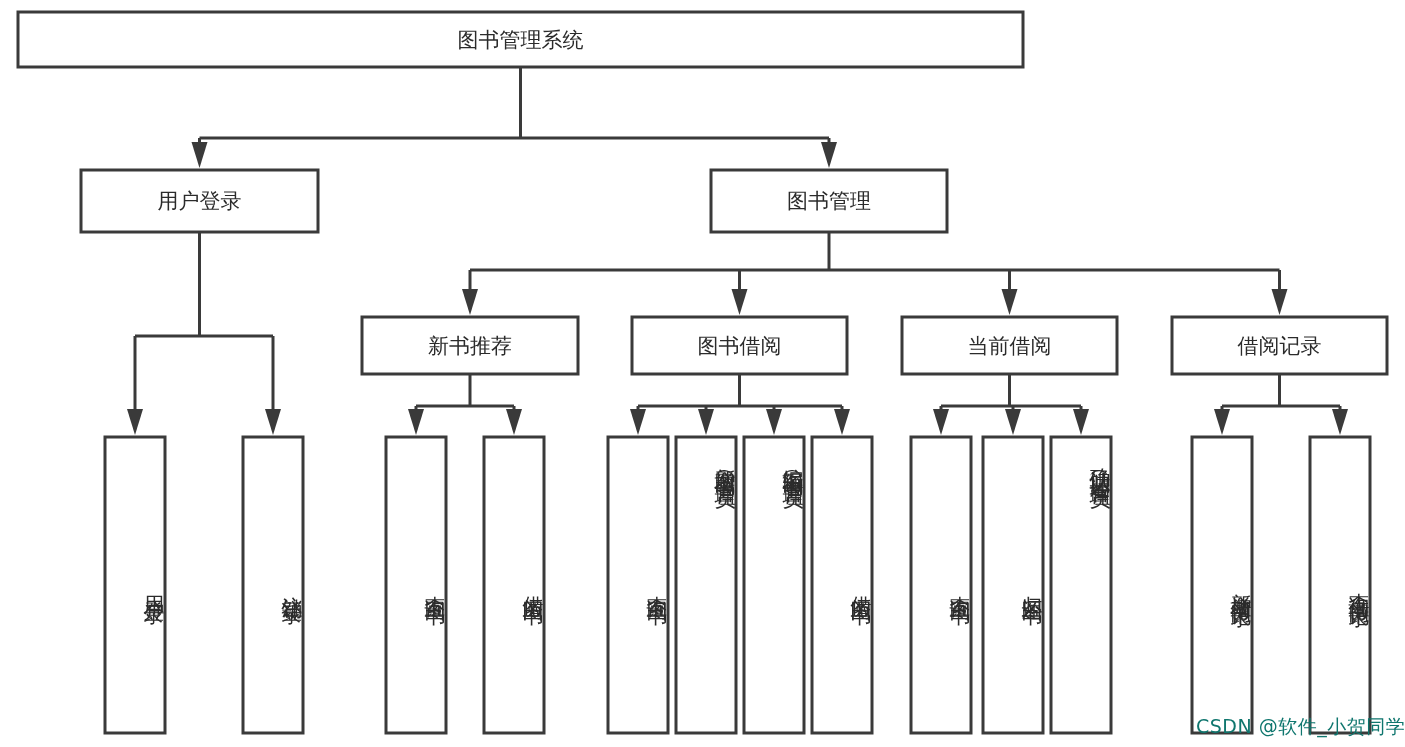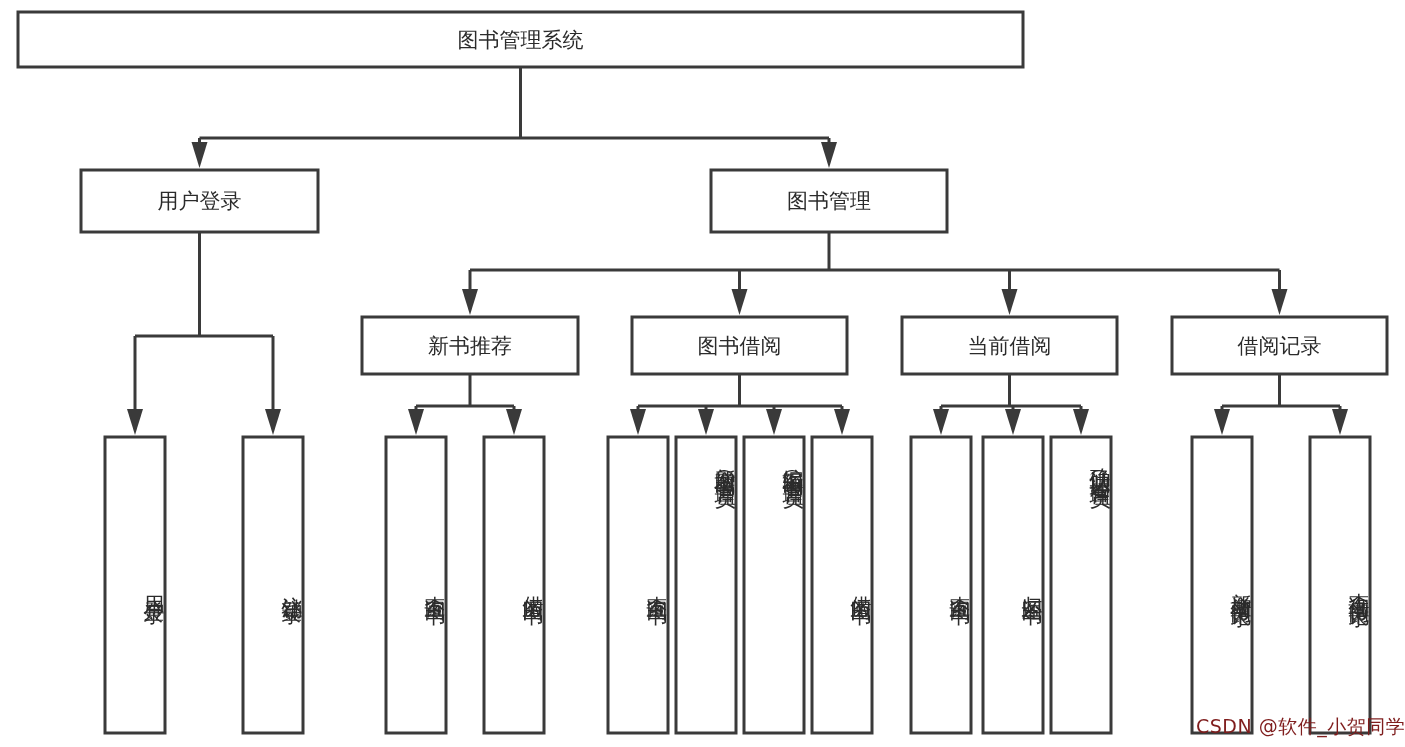--- a/index.html
+++ b/index.html
@@ -64,21 +64,21 @@
     align-items: flex-start;
     justify-content: center;
     text-align: center;
     pointer-events: none;
     user-select: none;
   }
   .watermark {
     position: absolute;
     font-family: "DejaVu Sans", "Liberation Sans", sans-serif;
     font-size: 19px;
-    color: #7f1d1d;
+    color: #0f766e;
     white-space: nowrap;
     letter-spacing: 0.5px;
   }
 </style>
 </head>
 <body>
 
 <div id="diagram-root">
   <svg id="tree-svg" viewBox="0 0 1405 747">
     <g id="connector-layer">

